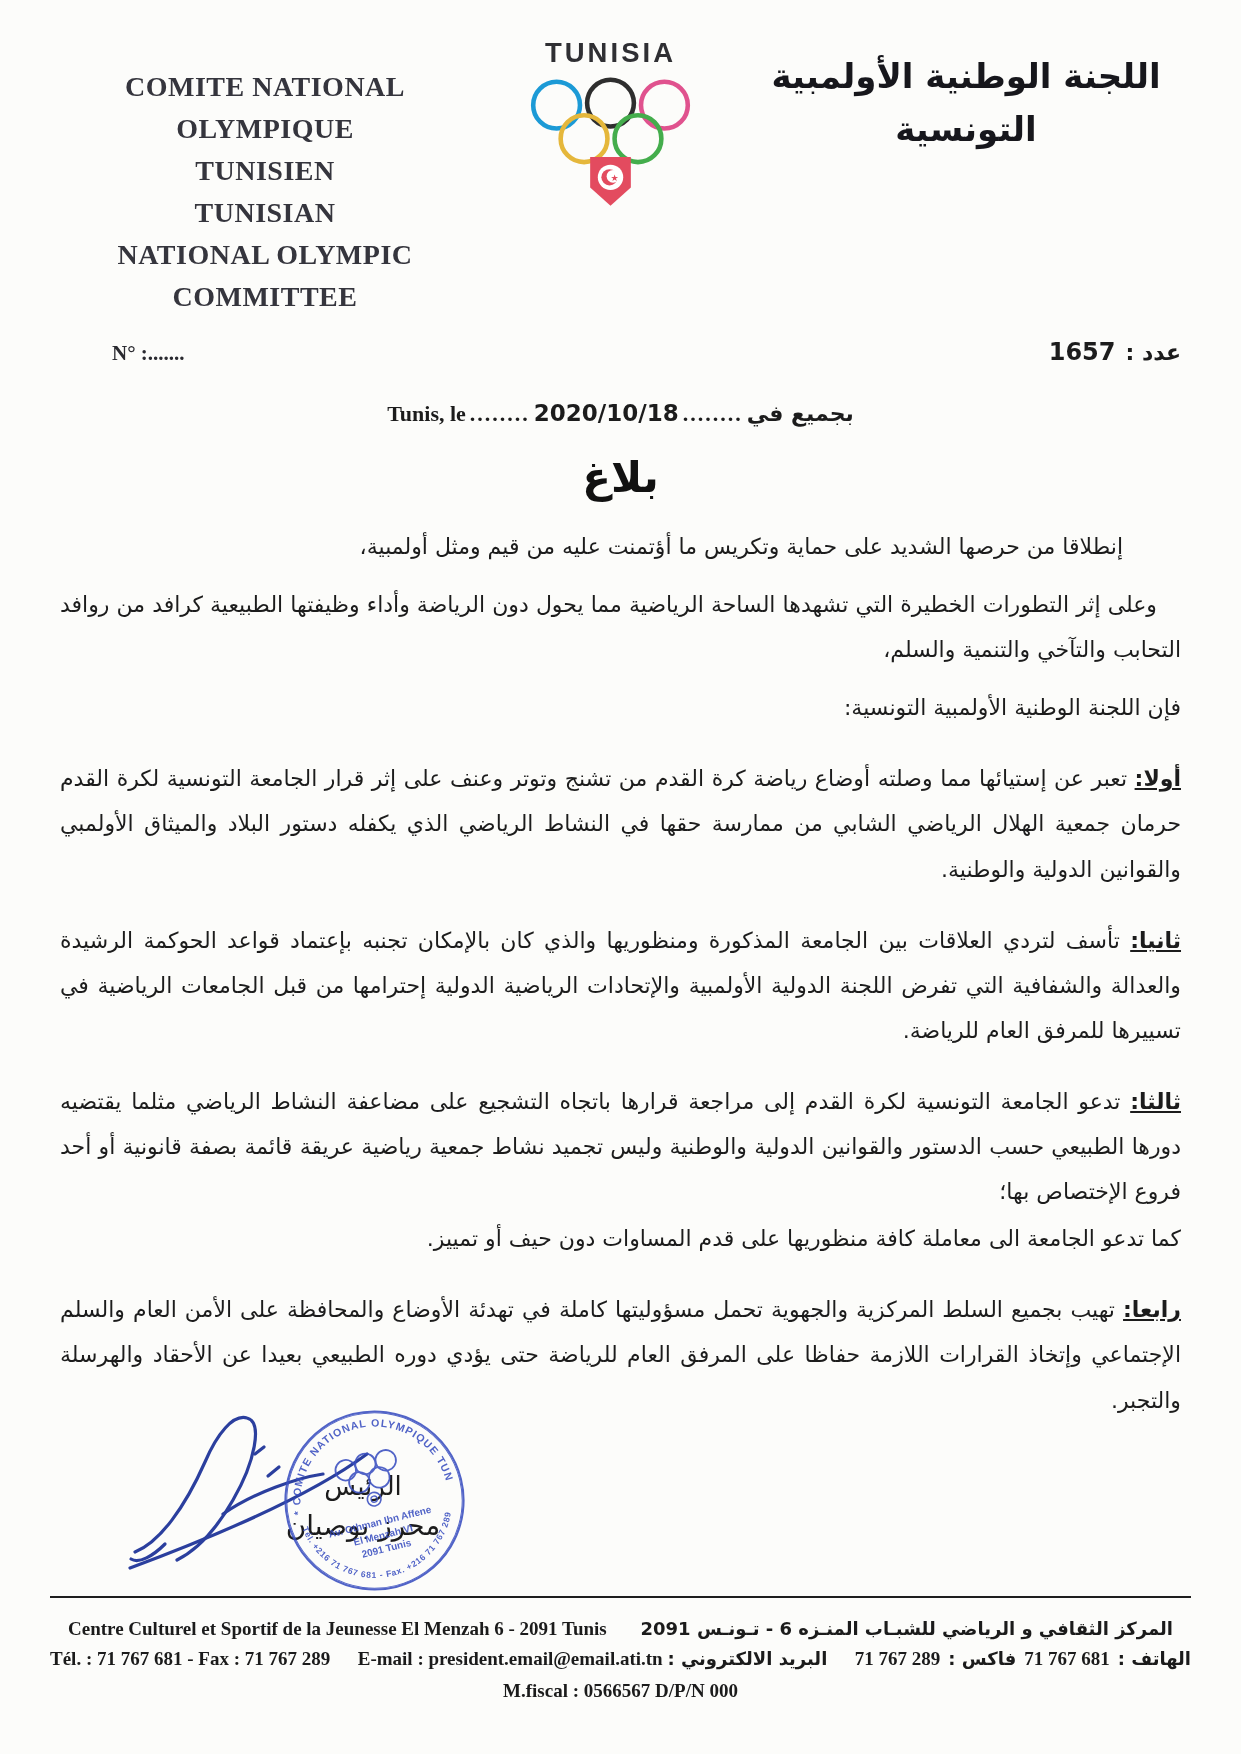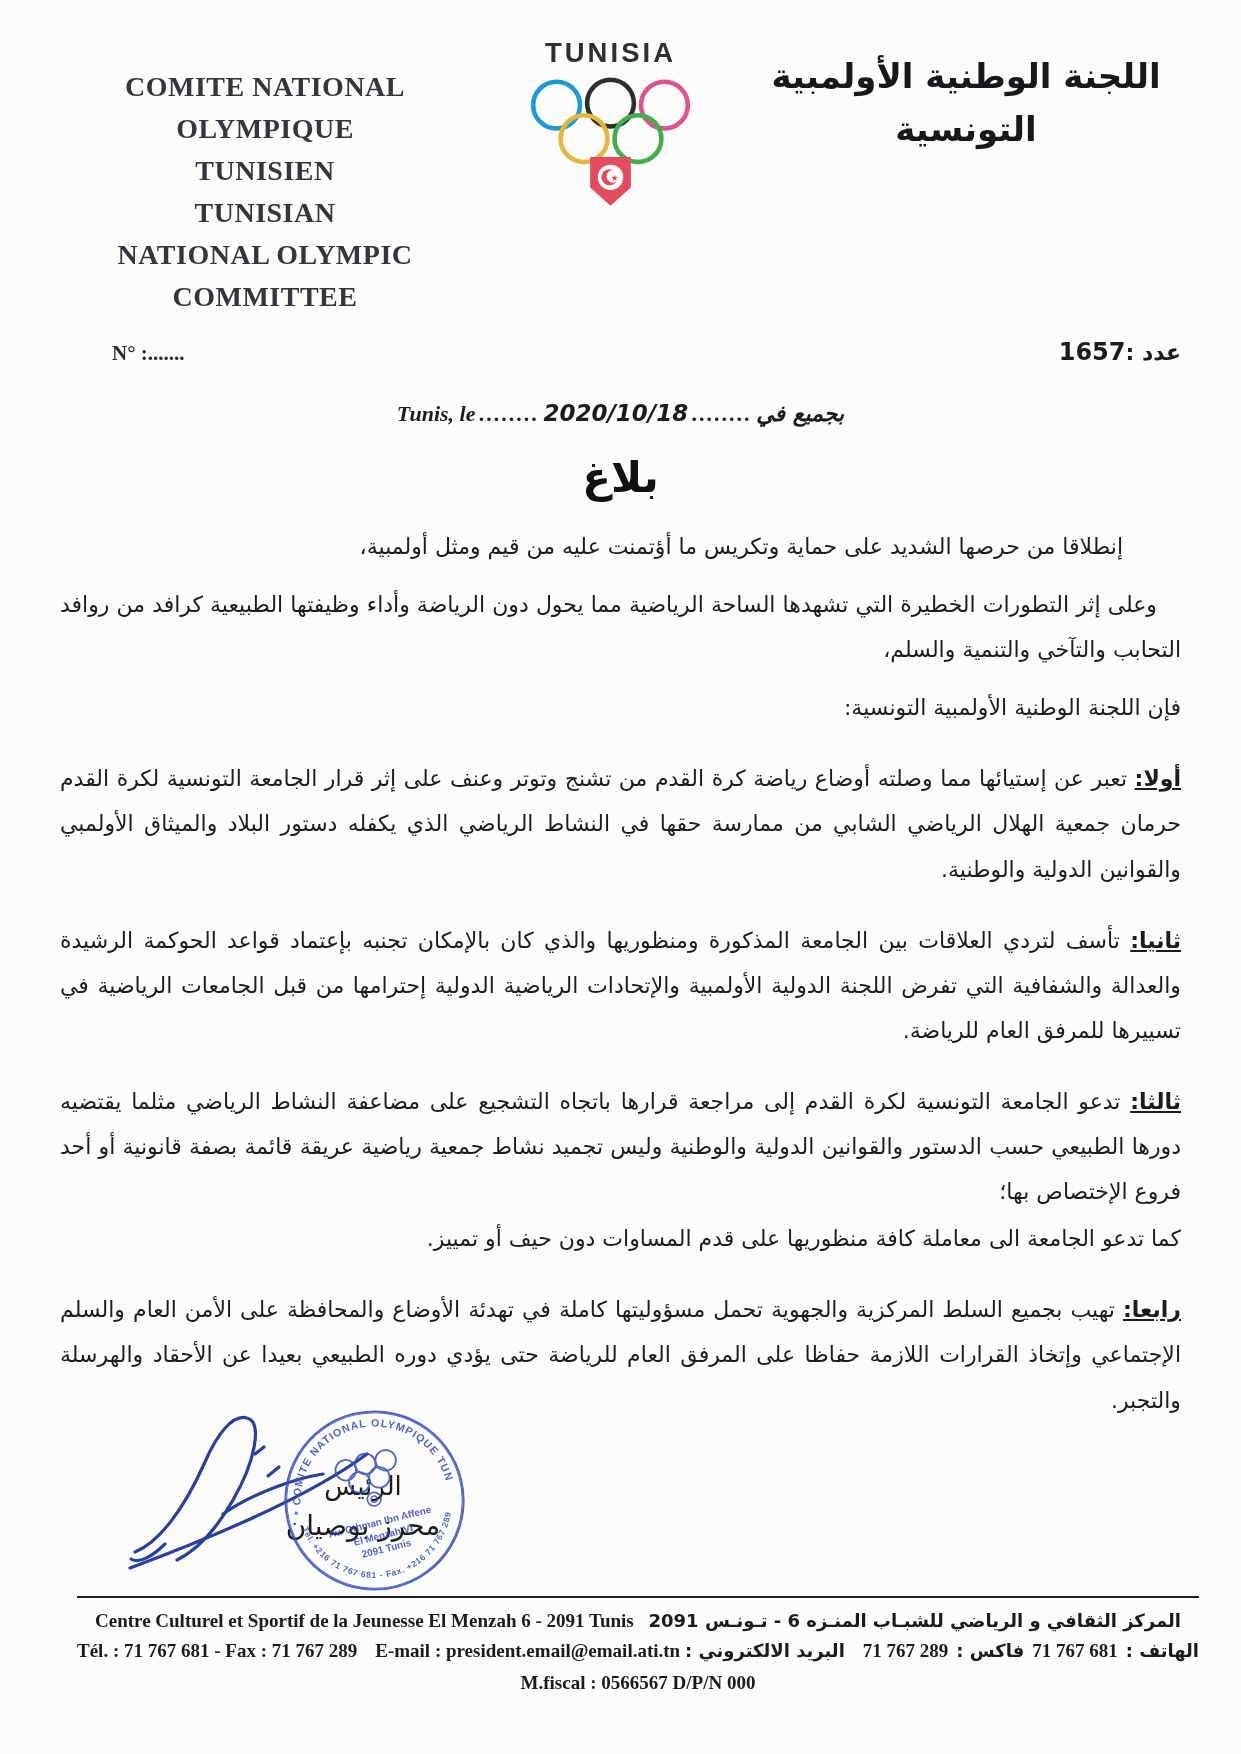--- a/index.html
+++ b/index.html
@@ -27,28 +27,28 @@
   .logo-block { width:215px; margin-top:2px; }
   .org-ar {
     width:430px; margin-top:14px;
     text-align:center; font-weight:bold;
     font-size:34px; line-height:1.55; color:#17171c;
   }
 
   
   .ref-row { display:flex; justify-content:space-between; align-items:baseline; margin-top:20px; }
   .ref-fr { margin-left:52px; font-weight:bold; font-size:21px; color:#2a2a30; }
-  .ref-ar-group { display:flex; align-items:baseline; padding-left:130px; }
+  .ref-ar-group { display:flex; align-items:baseline; gap:10px; padding-left:130px; }
   .ref-num { font-family:"DejaVu Sans",sans-serif; font-weight:bold; font-size:24px; }
   .ref-ar-label { font-weight:bold; font-size:22px; }
 
   
   .date-row {
     margin-top:34px; display:flex; justify-content:center; align-items:baseline;
-    font-weight:bold; font-size:22px; gap:4px;font-style:italic;
+    font-weight:bold; font-size:22px; gap:4px;
   }
   .date-row .dots { font-weight:bold; letter-spacing:2px; }
   .date-val { font-family:"DejaVu Sans",sans-serif; font-size:23px; }
 
   
   .doc-title {
     margin-top:26px; text-align:center;
     font-weight:bold; font-size:42px; color:#111;
   }
 
@@ -64,23 +64,23 @@
   
   .sign-block { margin-top:48px; margin-left:148px; width:310px; text-align:center; }
   .sign-role { font-size:26px; }
   .sign-name { font-size:28px; margin-top:8px; }
 
   .sig-svg { position:absolute; left:105px; top:1392px; }
   .stamp-svg { position:absolute; left:282px; top:1408px; opacity:.88; }
 
   
   .footer {
-    position:absolute; left:50px; right:42px; top:1596px;
-    border-top:2px solid #1e1e1e; padding-top:12px;
-    font-weight:bold; font-size:19px; color:#1b1b1b;margin-left:27px;
+    position:absolute; left:50px; right:50px; top:1596px;
+    border-top:2px solid #1e1e1e; padding-top:20px;
+    font-weight:bold; font-size:19px; color:#1b1b1b;
   }
   .f-row1 { display:flex; justify-content:space-between; align-items:baseline; padding:0 18px; }
   .f-row2 { display:flex; justify-content:space-between; align-items:baseline; margin-top:8px; }
   .f-row2 .ar, .f-row1 .ar { font-size:18px; }
   .f-phone-group { display:flex; direction:rtl; gap:8px; align-items:baseline; }
   .f-row3 { text-align:center; margin-top:10px; }
 </style>
 </head>
 <body>
 

